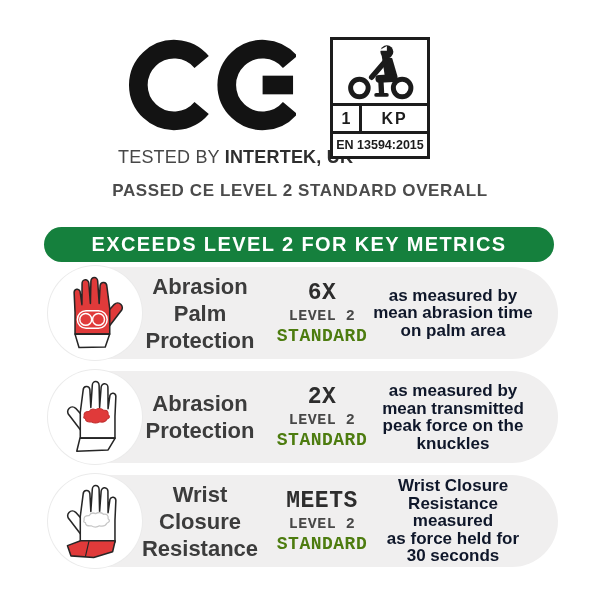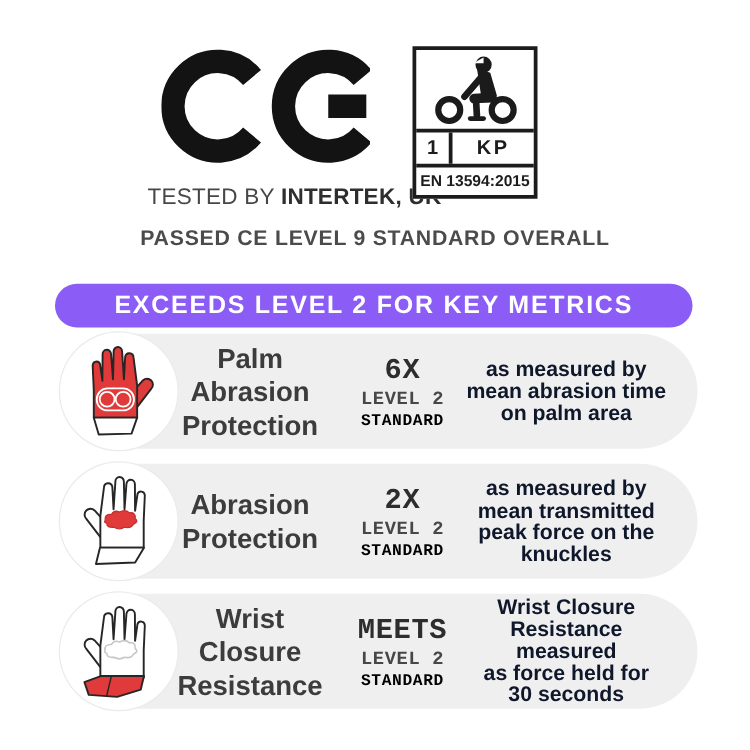--- a/index.html
+++ b/index.html
@@ -40,21 +40,21 @@
   .row-pill{position:absolute;left:10px;top:2px;right:0;bottom:2px;border-radius:46px;}
   .icon-circle{position:absolute;left:2px;top:1px;width:94px;height:94px;border-radius:50%;
                background:#ffffff;box-shadow:0 0 0 1px #ebebeb;
                display:flex;align-items:center;justify-content:center;}
   .col{position:absolute;top:0;bottom:0;display:flex;flex-direction:column;
        justify-content:center;text-align:center;}
   .col-title{left:79px;width:150px;font-size:22px;font-weight:600;color:#3c3c3c;line-height:27px;}
   .col-rating{left:216px;width:120px;font-family:Liberation Mono, monospace;}
   .rating-value{font-size:23px;font-weight:800;color:#2d2d2d;letter-spacing:.5px;}
   .rating-level{font-size:15px;font-weight:800;color:#474747;letter-spacing:.5px;margin-top:2px;}
-  .rating-standard{font-size:13px;font-weight:600;color:#000000;letter-spacing:.5px;margin-top:1px;}
+  .rating-standard{font-size:18px;font-weight:600;color:#4d7c0f;letter-spacing:.5px;margin-top:1px;}
   .col-desc{left:321px;width:172px;font-size:17px;font-weight:600;color:#0f172a;line-height:17.5px;}
 </style>
 </head>
 <body>
 
 <div class="stage">
 
   <svg class="ce-logo" width="167" height="92" viewBox="0 0 170 92" fill="none">
     <path d="M 73.96 22.54 A 36.5 36.5 0 1 0 73.96 69.46" stroke="#131313" stroke-width="19"></path>
     <path d="M 163.96 22.54 A 36.5 36.5 0 1 0 163.96 69.46" stroke="#131313" stroke-width="19"></path>
@@ -79,45 +79,45 @@
         <path d="M 46 10 L 57 4 L 57 10 Z" fill="#ffffff"></path>
       </svg>
     </div>
     <div class="cert-mid">
       <div class="cert-level">1</div>
       <div class="cert-code">KP</div>
     </div>
     <div class="cert-std">EN 13594:2015</div>
   </div>
 
-  <div class="passed-line">PASSED CE LEVEL 9 STANDARD OVERALL</div>
+  <div class="passed-line">PASSED CE LEVEL 2 STANDARD OVERALL</div>
 
-  <div class="banner" id="banner" style="background: #8b5cf6; color: rgb(255, 255, 255); text-align: center;">
+  <div class="banner" id="banner" style="background: #15803d; color: rgb(255, 255, 255); text-align: center;">
     <span>EXCEEDS </span>
       <span class="hl">LEVEL 2</span>
       <span> FOR KEY METRICS</span>
   </div>
 
   <div class="metric-row" style="top:265px">
     <div class="row-pill pill-bg" style="background: rgb(240, 239, 239);"></div>
     <div class="icon-circle">
       <svg width="64" height="76" viewBox="0 0 100 118" fill="none" stroke-linejoin="round" stroke-linecap="round">
         <g transform="translate(100,0) scale(-1,1)">
           <path d="M 28 80 L 9.5 56 A 7.2 7.2 0 0 1 19.8 45.5 L 35.5 63 Z" fill="#e03a3a" stroke="#262626" stroke-width="2.4"></path>
           <path d="M 27 92 L 27 52 L 31.5 17 A 5.3 5.8 0 0 1 42 16.2 L 43.5 44 L 45.8 9.5 A 5.3 5.8 0 0 1 56.4 9.3 L 57.2 44 L 59.6 12.5 A 5.3 5.8 0 0 1 70.2 13.2 L 70.4 46 L 73.4 25 A 4.8 5.2 0 0 1 82.6 26.8 L 81.2 58 L 81.2 92 Z" fill="#e03a3a" stroke="#262626" stroke-width="2.4"></path>
         </g>
         <rect x="22.5" y="55.5" width="46.5" height="27.5" rx="13.5" fill="none" stroke="#ffffff" stroke-width="2.3"></rect>
         <circle cx="35.5" cy="69" r="9.3" fill="none" stroke="#ffffff" stroke-width="2.3"></circle>
         <circle cx="55.5" cy="69" r="9.3" fill="none" stroke="#ffffff" stroke-width="2.3"></circle>
         <path d="M 18.8 92 L 25 113 L 66 112 L 73 92 Z" fill="#ffffff" stroke="#262626" stroke-width="2.4"></path>
       </svg>
     </div>
     <div class="col col-title">
+      <div>Abrasion</div>
       <div>Palm</div>
-      <div>Abrasion</div>
       <div>Protection</div>
     </div>
     <div class="col col-rating">
       <div class="rating-value">6X</div>
       <div class="rating-level">LEVEL 2</div>
       <div class="rating-standard">STANDARD</div>
     </div>
     <div class="col col-desc">
       <div>as measured by</div>
       <div>mean abrasion time</div>

